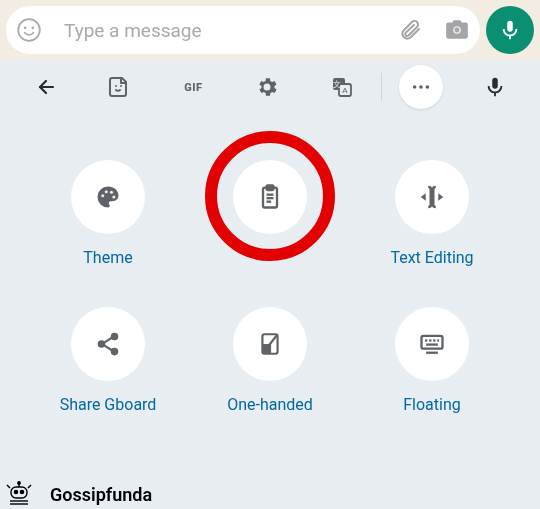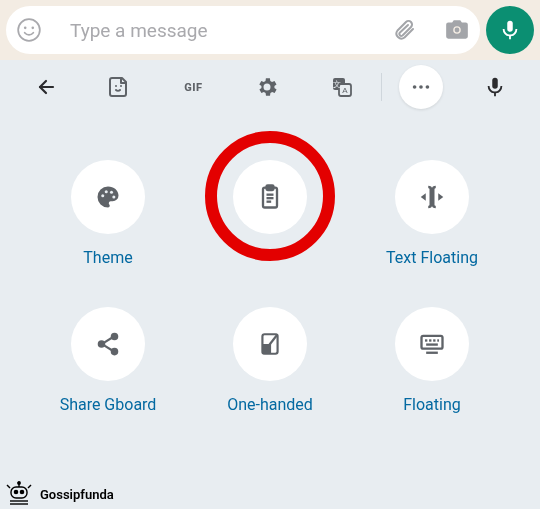--- a/index.html
+++ b/index.html
@@ -18,21 +18,21 @@
       gap: 6px;
     }
     .input-pill {
       flex: 1;
       background: #fff;
       border-radius: 26px;
       height: 48px;
       display: flex;
       align-items: center;
       padding: 0 10px;
-      gap: 28px;
+      gap: 22px;
     }
     .input-pill svg { flex-shrink: 0; }
     .input-pill .placeholder {
       flex: 1;
       color: #a9a9ad;
       font-size: 19px;
     }
     .mic-btn {
       width: 48px;
       height: 48px;
@@ -119,22 +119,22 @@
       left: 50%;
       transform: translateX(-50%);
       pointer-events: none;
     }
     .watermark {
       position: absolute;
       left: 4px;
       bottom: 2px;
       display: flex;
       align-items: center;
-      gap: 6px;
-      font-size: 13px;
+      gap: 16px;
+      font-size: 18px;
       font-weight: 600;
       color: #000;
     }
     .watermark svg { display: block; }
   </style>
 </head>
 <body>
 
 <div class="chat-bar">
   <div class="input-pill">
@@ -243,21 +243,21 @@
     </div>
 
     <div class="option">
       <div class="option-circle">
         <svg width="30" height="30" viewBox="0 0 24 24" fill="#5f6368">
           <path d="M12 5c0-1 1-2 3-2v2c-1 0-1 .5-1 1v12c0 .5 0 1 1 1v2c-2 0-3-1-3-2 0 1-1 2-3 2v-2c1 0 1-.5 1-1V6c0-.5 0-1-1-1V3c2 0 3 1 3 2z"></path>
           <polygon points="3,12 7,9 7,15"></polygon>
           <polygon points="21,12 17,9 17,15"></polygon>
         </svg>
       </div>
-      <span class="option-label">Text Floating</span>
+      <span class="option-label">Text Editing</span>
     </div>
 
     <div class="option">
       <div class="option-circle">
         <svg width="26" height="26" viewBox="0 0 24 24" fill="none" stroke="#5f6368" stroke-width="2">
           <circle cx="18" cy="5" r="2.5" fill="#5f6368"></circle>
           <circle cx="6" cy="12" r="2.5" fill="#5f6368"></circle>
           <circle cx="18" cy="19" r="2.5" fill="#5f6368"></circle>
           <line x1="8" y1="11" x2="16" y2="6"></line>
           <line x1="8" y1="13" x2="16" y2="18"></line>

